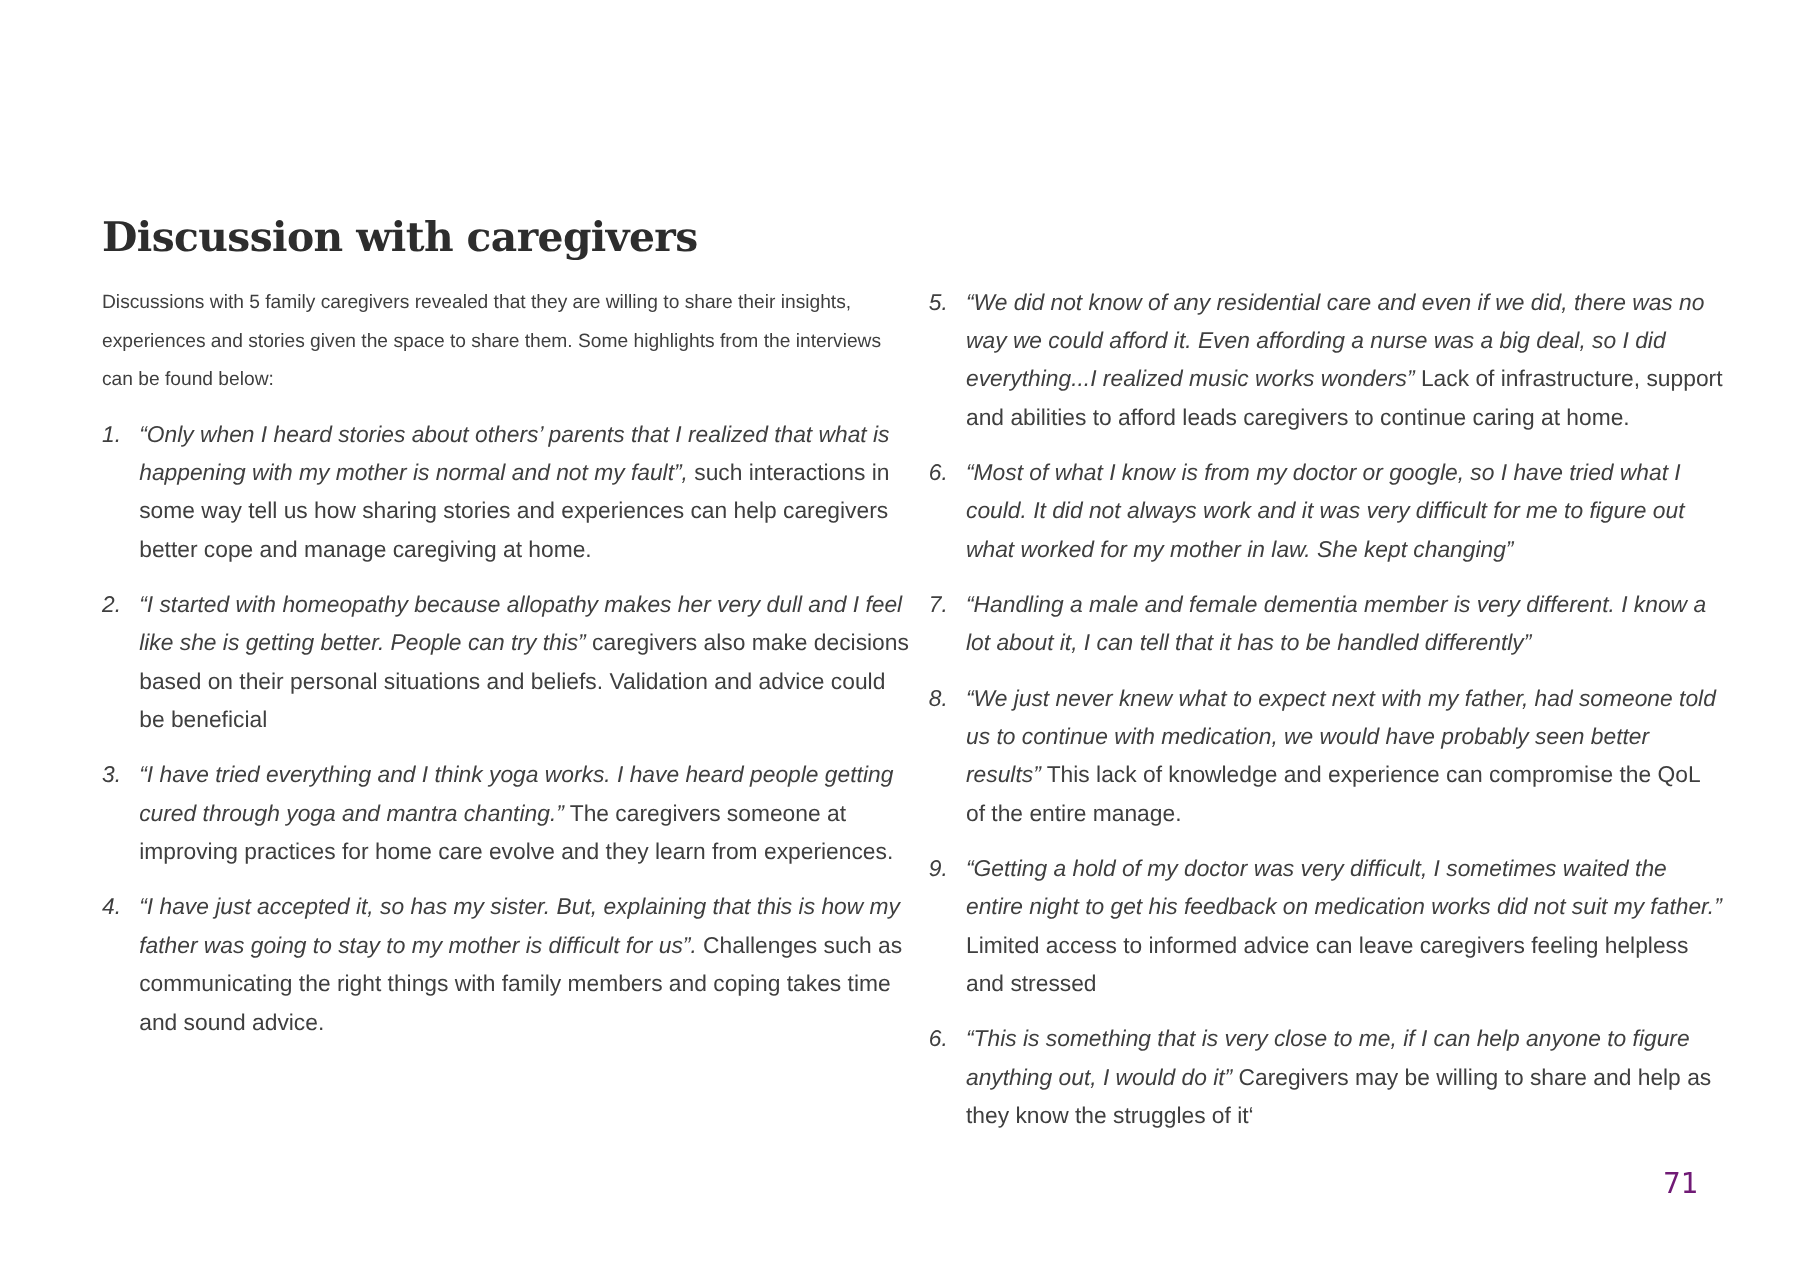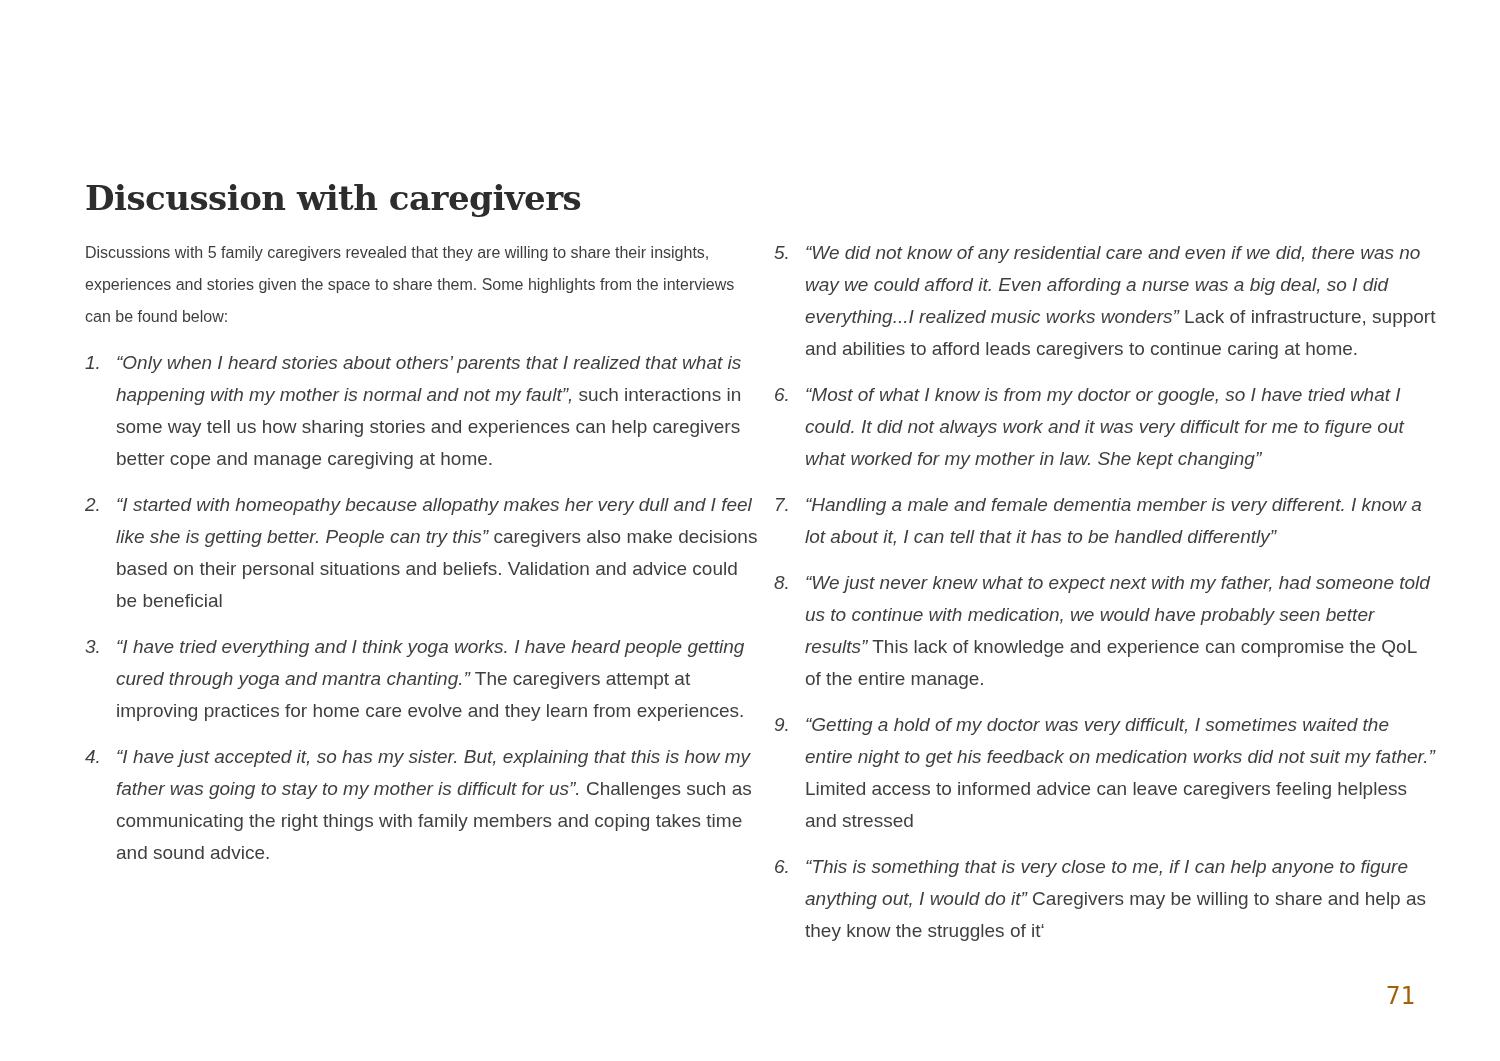--- a/index.html
+++ b/index.html
@@ -66,22 +66,21 @@
     color: #3f3f3f;
   }
   .itext .q { font-style: italic; }
   .itext .c { font-style: normal; text-align: right; }
   .page-number {
     position: absolute;
     left: 1386px;
     top: 972px;
     font-family: "DejaVu Sans Mono", monospace;
     font-size: 24px;
-    color: #a16207;
-    margin-top: 10px;
+    color: #701a75;
   }
 </style>
 </head>
 <body>
 
 <div class="page">
 
   <h1 class="page-title">Discussion with caregivers</h1>
 
   <div class="columns">
@@ -92,21 +91,21 @@
           <div class="item">
             <span class="num">1.</span>
             <p class="itext"><span class="q">“Only when I heard stories about others’ parents that I realized that what is happening with my mother is normal and not my fault”,</span><span class="c"> such interactions in some way tell us how sharing stories and experiences can help caregivers better cope and manage caregiving at home.</span></p>
           </div>
           <div class="item">
             <span class="num">2.</span>
             <p class="itext"><span class="q">“I started with homeopathy because allopathy makes her very dull and I feel like she is getting better. People can try this”</span><span class="c"> caregivers also make decisions based on their personal situations and beliefs. Validation and advice could be beneficial</span></p>
           </div>
           <div class="item">
             <span class="num">3.</span>
-            <p class="itext"><span class="q">“I have tried everything and I think yoga works. I have heard people getting cured through yoga and mantra chanting.”</span><span class="c"> The caregivers attempt at improving practices for home care evolve and they learn from experiences.</span></p>
+            <p class="itext"><span class="q">“I have tried everything and I think yoga works. I have heard people getting cured through yoga and mantra chanting.”</span><span class="c"> The caregivers someone at improving practices for home care evolve and they learn from experiences.</span></p>
           </div>
           <div class="item">
             <span class="num">4.</span>
             <p class="itext"><span class="q">“I have just accepted it, so has my sister. But, explaining that this is how my father was going to stay to my mother is difficult for us”.</span><span class="c"> Challenges such as communicating the right things with family members and coping takes time and sound advice.</span></p>
           </div>
         </div>
     </div>
 
     <div class="col col-right">
       <div id="list-right">

